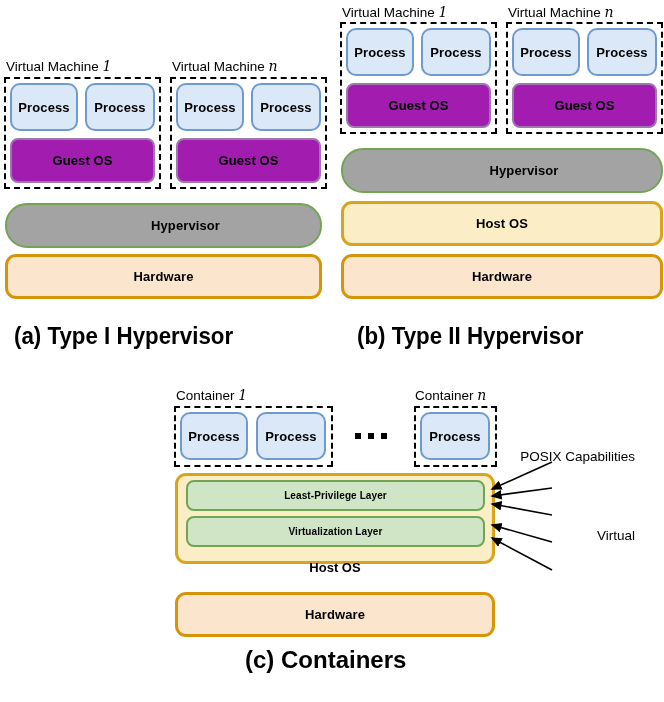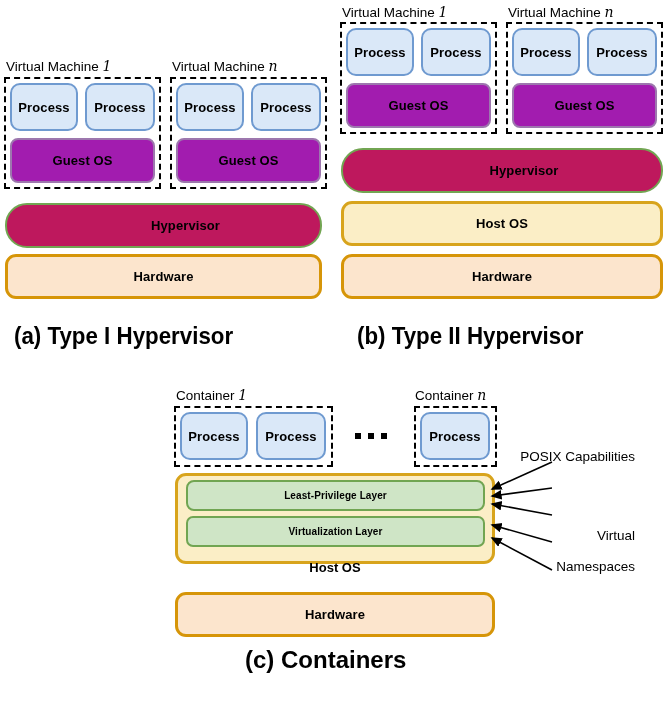--- a/index.html
+++ b/index.html
@@ -34,21 +34,21 @@
     border: 2.5px solid #6f9ad0;
     border-radius: 10px;
     font-size: 13px;
   }
   .box-guest {
     background: #a21caf;
     border: 2.5px solid #9d77ae;
     border-radius: 8px;
   }
   .box-hypervisor {
-    background: #be185d;
+    background: #a3a3a3;
     border: 2.5px solid #72a552;
     border-radius: 22px;
     padding-left: 44px;
   }
   .box-hostos {
     background: #fbeec6;
     border: 3px solid #d8a41c;
     border-radius: 11px;
   }
   .box-hardware {
@@ -209,28 +209,27 @@
   </div>
 
   <div class="group-label" style="left:415px; top:8px;">
     <span>Container </span><span class="mathn">n</span>
   </div>
   <div class="dashed-group" style="left:414px; top:26px; width:83px; height:61px;"></div>
   <div class="box box-process" style="left:420px; top:32px; width:70px; height:48px;">Process</div>
 
   <div class="box box-hostos" style="left:175px; top:93px; width:320px; height:91px; display:block;"></div>
   <div class="box box-layer" style="left:186px; top:100px; width:299px; height:31px;">Least-Privilege Layer</div>
-  <div class="box box-layer" style="left:186px; top:136px; width:299px; height:31px;border-radius:7px;">Virtualization Layer</div>
+  <div class="box box-layer" style="left:186px; top:136px; width:299px; height:31px;">Virtualization Layer</div>
   <div class="hostos-label" style="left:175px; top:180px; width:320px; text-align:center;">Host OS</div>
 
   <div class="box box-hardware" style="left:175px; top:592px; width:320px; height:45px; top:212px;">Hardware</div>
 
   <div class="annot-label" style="left:355px; top:70px; width:280px;">POSIX Capabilities</div>
   <div class="annot-label" style="left:355px; top:149px; width:280px;">Virtual</div>
-  <div class="annot-label" style="left:355px; top:180px; width:280px;">Namespaces</div>
 
   <div class="caption caption-c" style="left:245px; top:268px;">(c) Containers</div>
 </div>
 
 <svg class="leaders" viewBox="0 0 664 702">
   <defs>
     <marker id="arrowhead" markerWidth="7" markerHeight="7" refX="6" refY="3" orient="auto" markerUnits="strokeWidth">
       <path d="M0,0 L7,3 L0,6 z" fill="#000000"></path>
     </marker>
   </defs>

